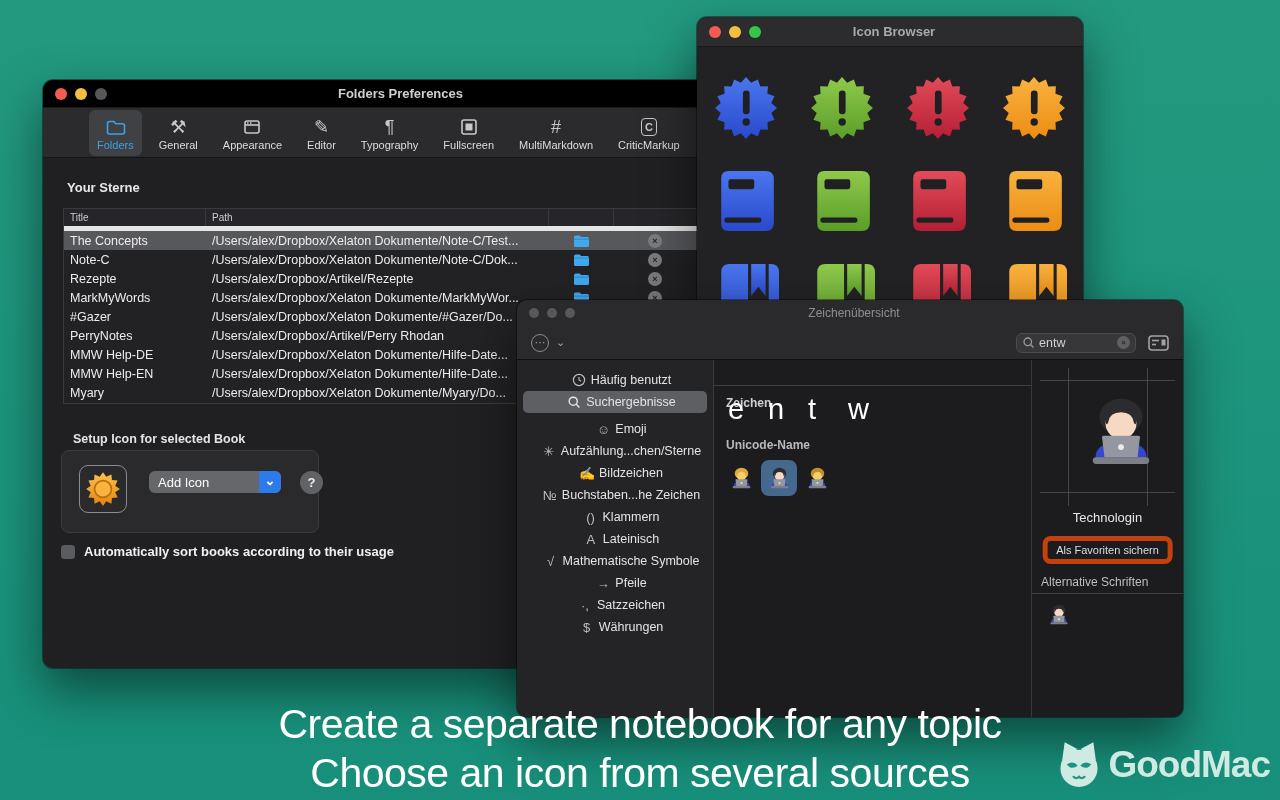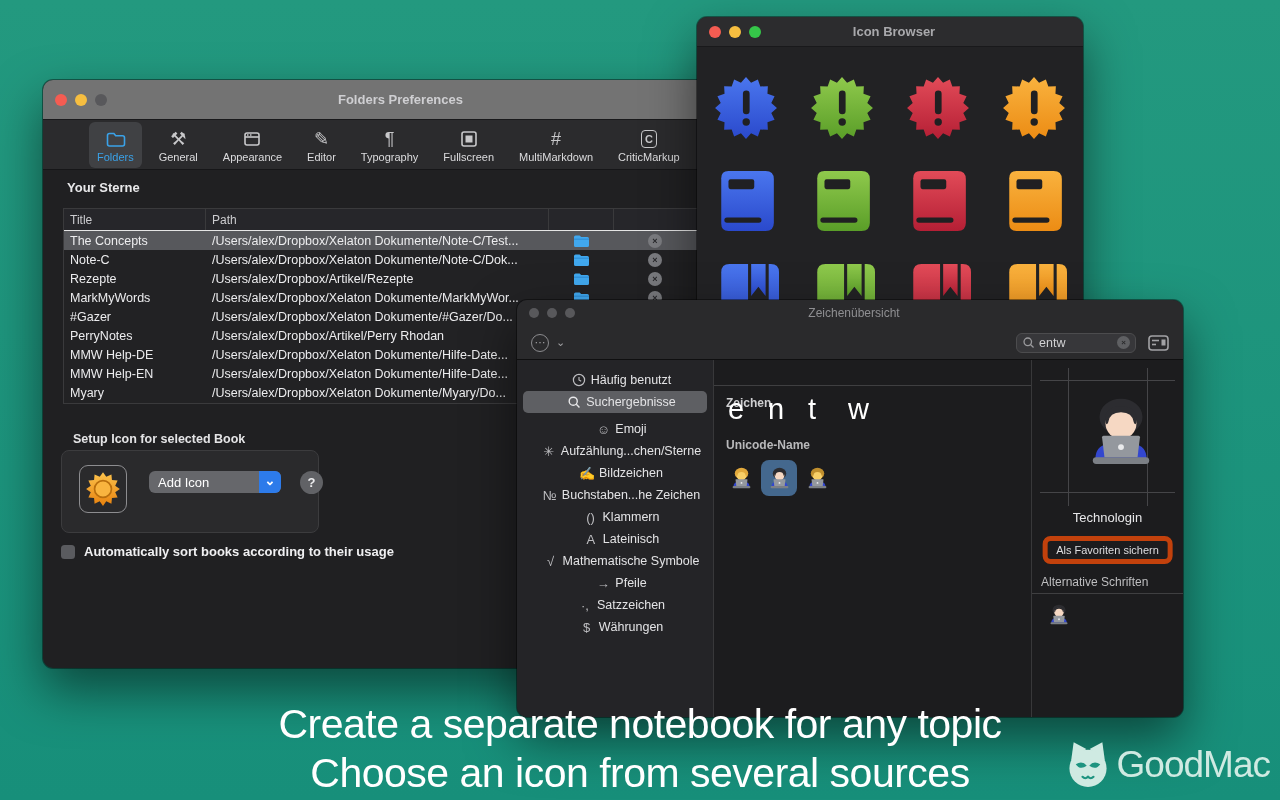--- a/index.html
+++ b/index.html
@@ -2,22 +2,22 @@
 <html style="--teal: #1e9480; --brand: #cfeae2;"><head>
 <meta charset="utf-8">
 <style>
   * { margin:0; padding:0; box-sizing:border-box; }
   html,body { width:1280px; height:800px; overflow:hidden; }
   body { font-family:"Liberation Sans", sans-serif; background:var(--teal,#1e9480); position:relative; }
   .screen { position:absolute; inset:0; background:linear-gradient(#23997f,#178f7a); }
 
   .win { position:absolute; border-radius:10px; background:#202022;
          box-shadow:0 22px 50px rgba(0,0,0,.5), 0 0 0 1px rgba(0,0,0,.4); }
-  .titlebar { height:40px; display:flex; align-items:center; position:relative;
-              background:#737373; border-radius:10px 10px 0 0; border-bottom:1px solid #19191b; }
+  .titlebar { height:28px; display:flex; align-items:center; position:relative;
+              background:#000000; border-radius:10px 10px 0 0; border-bottom:1px solid #19191b; }
   .title { position:absolute; left:8px; right:0; text-align:center; font-size:13px; font-weight:bold; color:#cfcfd2; }
   .lights { display:flex; gap:8px; margin-left:12px; z-index:2; }
   .light { width:12px; height:12px; border-radius:50%; }
   .l-red{background:#f45c52;} .l-yellow{background:#f6be40;} .l-green{background:#35c649;} .l-gray{background:#58585b;}
 
   
   .prefs { left:43px; top:80px; width:707px; height:588px; z-index:1; }
   .ptoolbar { height:50px; background:#2b2b2d; border-bottom:1px solid #161618;
               display:flex; align-items:center; padding-left:46px; gap:9px; }
   .tab { display:flex; flex-direction:column; align-items:center; justify-content:center;
@@ -29,22 +29,22 @@
   .tab.sel .tlabel { color:#3aa2e9; }
   .ticon svg { stroke:#c8c8ca; }
   .tab.sel .ticon svg { stroke:#3aa2e9; }
   .boxedC { display:inline-block; width:16px; height:18px; border:1.5px solid #c8c8ca; border-radius:4px;
             font-size:11px; font-weight:bold; color:#c8c8ca; text-align:center; line-height:16px; }
 
   .sec-label { position:absolute; left:24px; top:100px; font-size:13px; font-weight:bold; color:#e8e8ea; }
 
   .books-table { position:absolute; left:20px; top:128px; width:660px; height:196px;
                  border:1px solid #3a3a3c; background:#222224; overflow:hidden; }
-  .thead { display:flex; height:22px; background:#26262a; border-bottom:1px solid #e5e5e5;
-           font-size:12px; color:#cccccf; align-items:center; }
+  .thead { display:flex; height:22px; background:#26262a; border-bottom:5px solid #e5e5e5;
+           font-size:10px; color:#cccccf; align-items:center; }
   .thead > div { padding-left:6px; height:100%; display:flex; align-items:center; border-right:1px solid #3a3a3c; }
   .trow { display:flex; height:19px; align-items:center; font-size:12.5px; color:#ececee; }
   .trow.selected { background:#57585c; }
   .c-title { width:142px; padding-left:6px; white-space:nowrap; overflow:hidden; }
   .c-path  { width:343px; padding-left:6px; white-space:nowrap; overflow:hidden; }
   .c-folder{ width:65px; display:flex; justify-content:center; }
   .c-x     { width:82px; display:flex; justify-content:center; }
   .xbtn { width:14px; height:14px; border-radius:50%; background:#7a7b7f; color:#26262a;
           font-size:9px; line-height:14px; text-align:center; font-weight:bold; }
 
@@ -118,21 +118,21 @@
             border:5px solid #c2410c; border-radius:8px; padding:3px 9px; font-size:11px; color:#dedee0; }
   .althead { position:absolute; left:9px; top:215px; font-size:12px; font-weight:normal; color:#bebec0; }
   .altline { position:absolute; left:0; right:0; top:233px; border-top:1px solid #3f3f41; }
   .altemoji { position:absolute; left:14px; top:242px; width:26px; height:26px; }
 
   
   .caption { position:absolute; left:0; width:100%; top:700px; z-index:4; text-align:center;
              color:#ffffff; font-size:41px; line-height:49px; letter-spacing:-0.5px; }
   .logo { position:absolute; right:10px; bottom:8px; z-index:5; display:flex; align-items:center; gap:2px; }
   .logo svg { width:54px; height:54px; }
-  .logoname { font-size:37px; font-weight:normal; letter-spacing:-1px; color:var(--brand,#cfeae2);text-align:right; }
+  .logoname { font-size:37px; font-weight:bold; letter-spacing:-1px; color:var(--brand,#cfeae2);text-align:right; }
 
   .defs { position:absolute; width:0; height:0; }
 </style>
 </head>
 <body>
 
 <svg class="defs" aria-hidden="true">
   <defs id="dyn-defs">
       <linearGradient id="g-blue" x1="0" y1="0" x2="0" y2="1">
         <stop offset="0" stop-color="#4a76ee"></stop>

